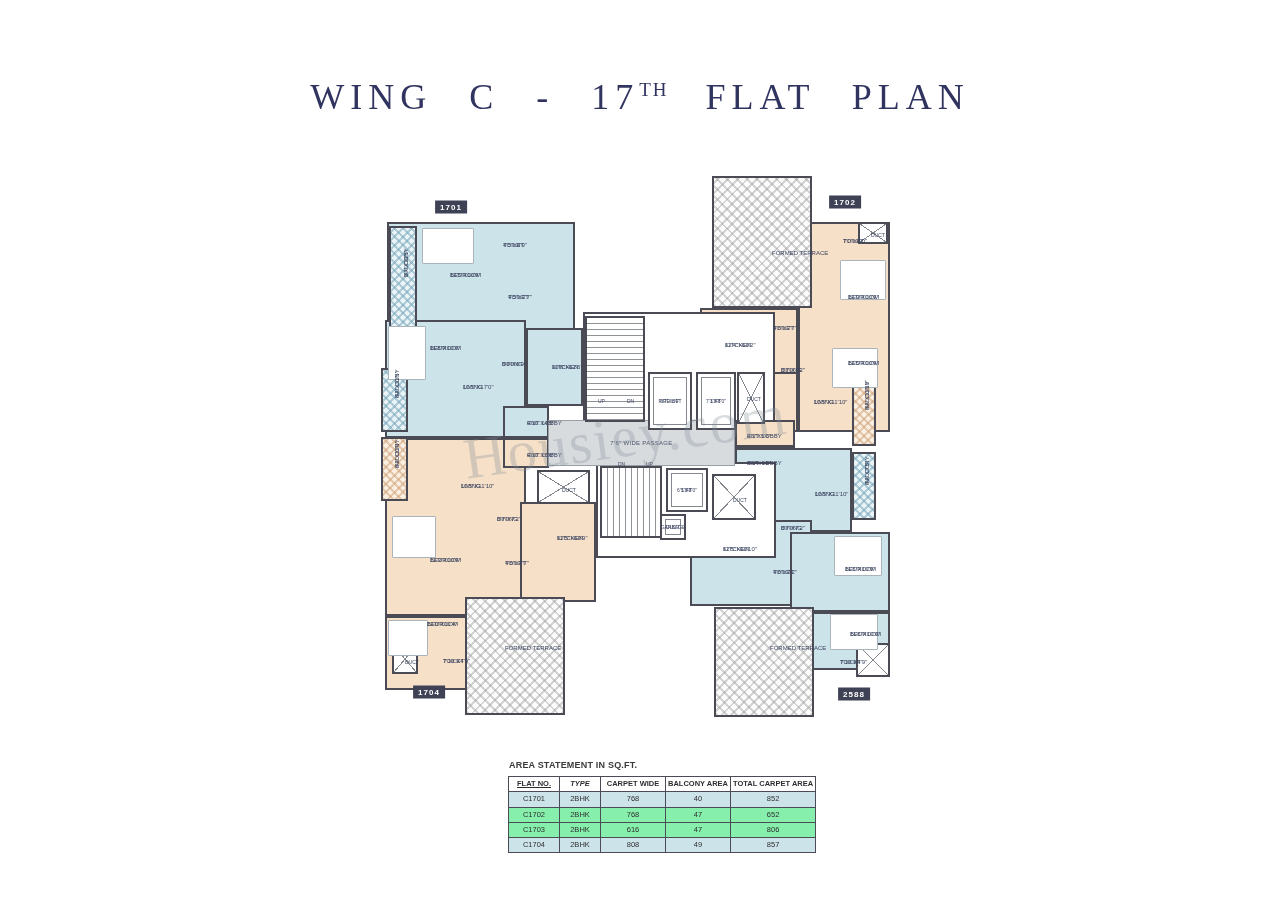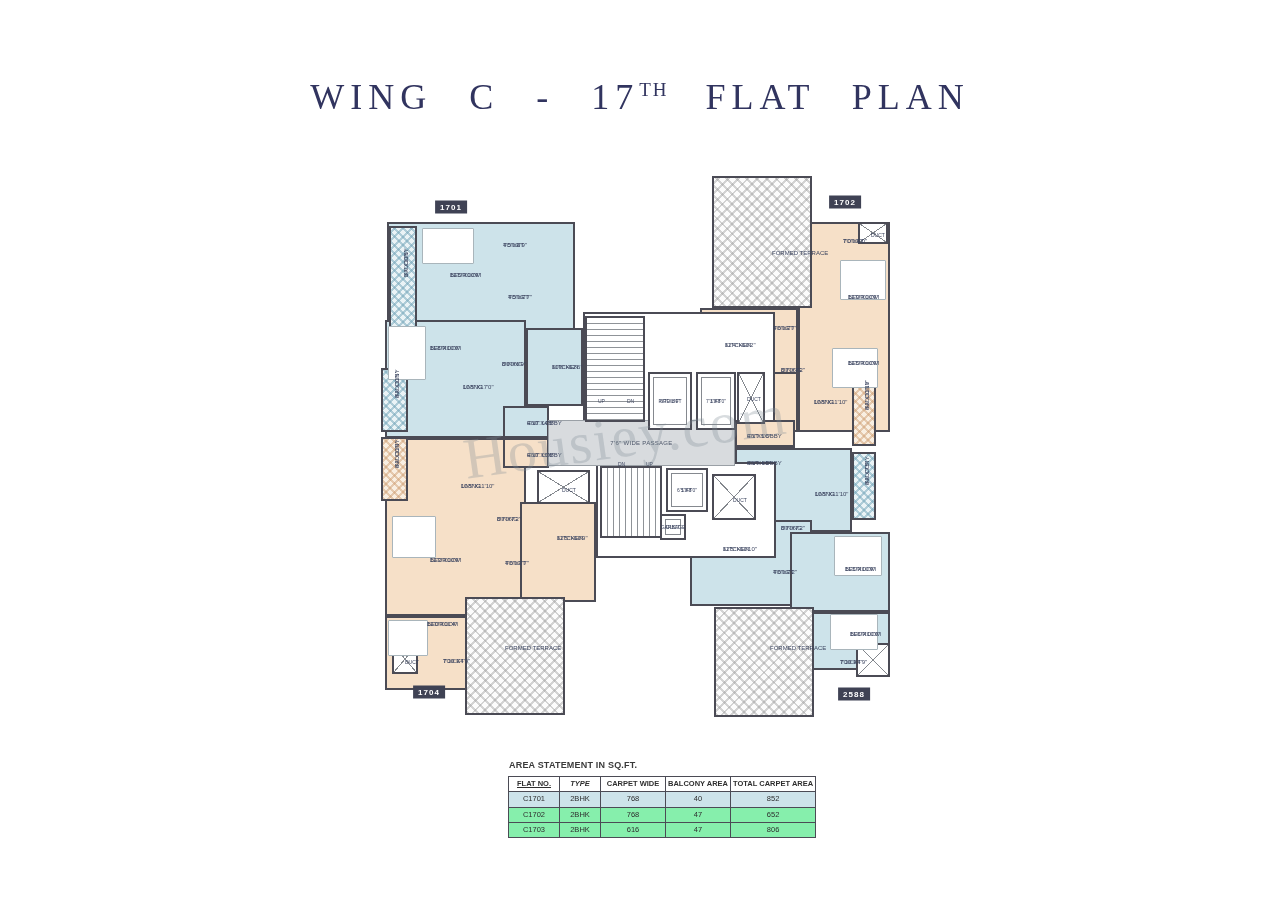--- a/index.html
+++ b/index.html
@@ -385,14 +385,21 @@
         <td>47</td>
         <td>652</td>
       </tr>
       <tr class="row-peach">
         <td>C1703</td>
         <td>2BHK</td>
         <td>616</td>
         <td>47</td>
         <td>806</td>
       </tr>
+      <tr class="row-blue">
+        <td>C1704</td>
+        <td>2BHK</td>
+        <td>808</td>
+        <td>49</td>
+        <td>857</td>
+      </tr>
     </tbody>
 </table>
 
 </body></html>

